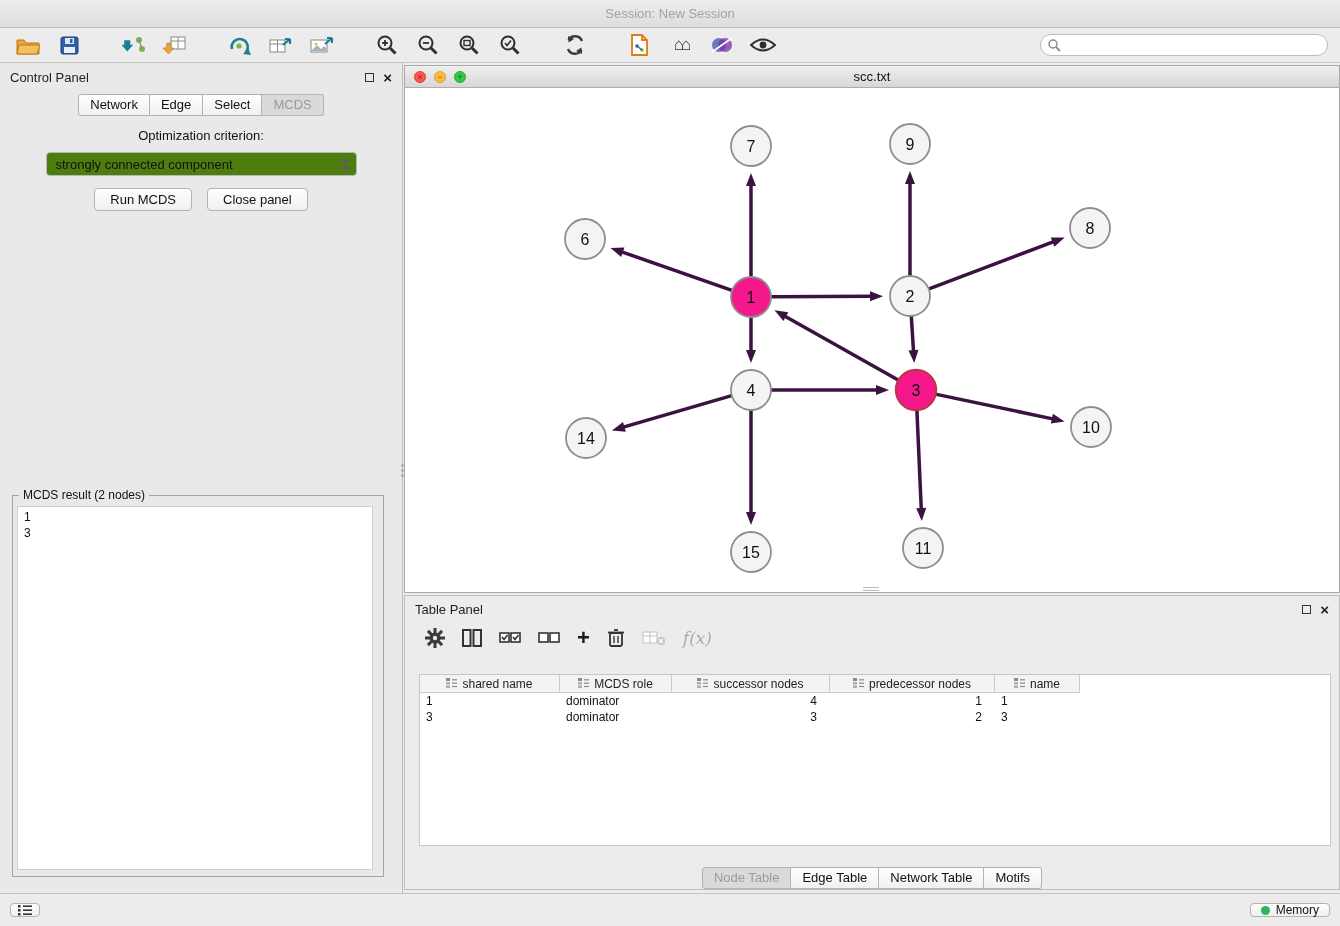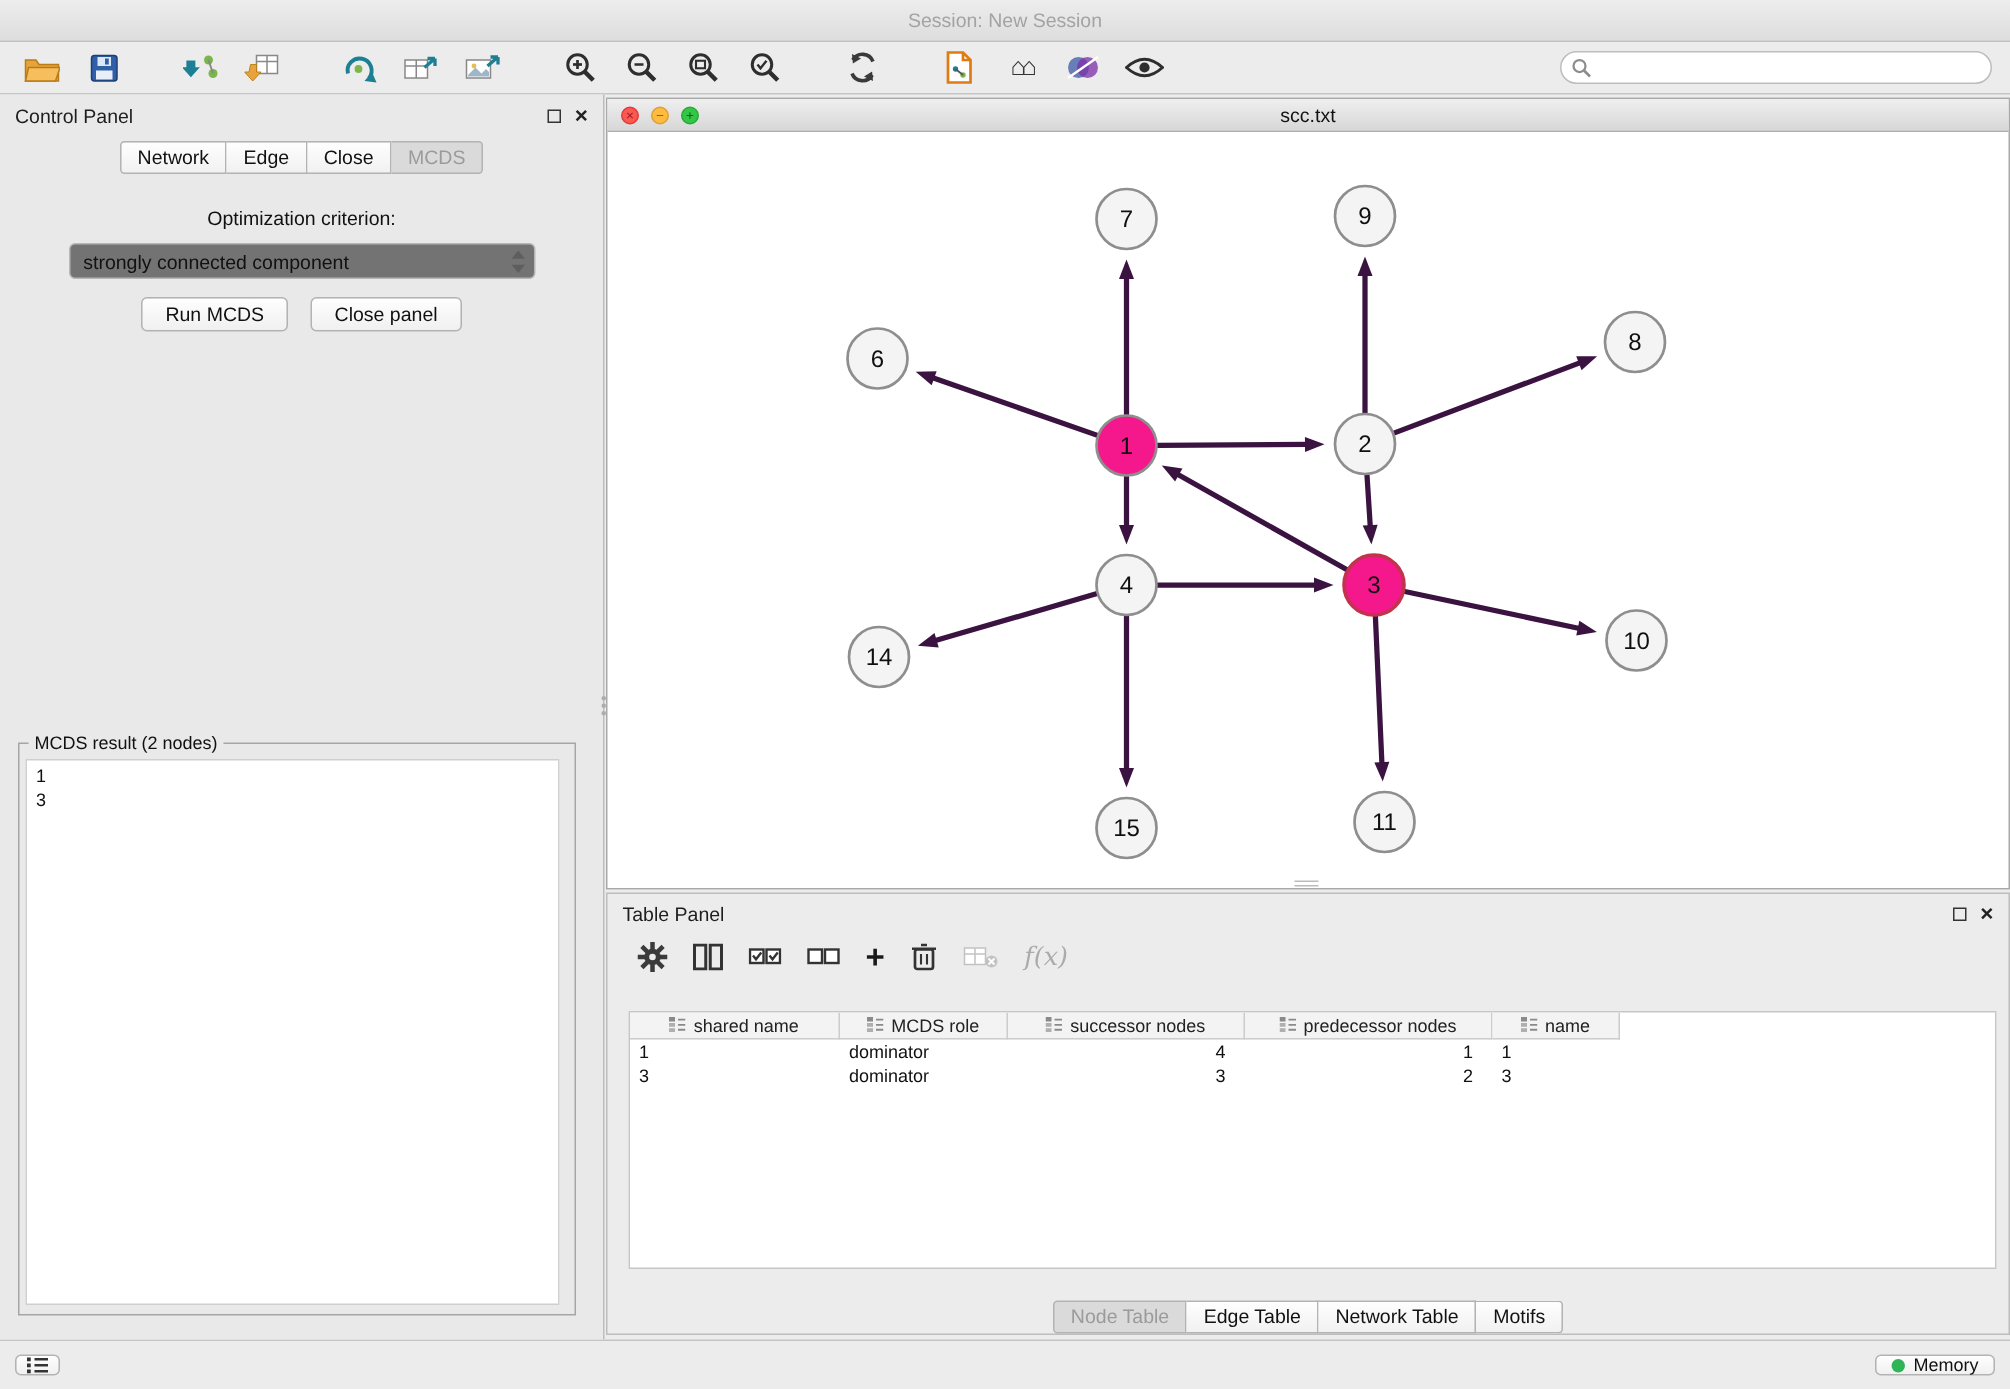--- a/index.html
+++ b/index.html
@@ -31,22 +31,22 @@
   .cp-header { display:flex; align-items:center; padding:7px 10px 4px; font-size:13px; color:#1E1E1E; }
   .hd-btns { margin-left:auto; display:flex; gap:9px; align-items:center; }
   .float-ic { width:9px; height:9px; border:1.5px solid #333; display:inline-block; }
   .close-ic { font-size:15px; font-weight:bold; color:#222; line-height:10px; }
   .cp-tabs { display:flex; justify-content:center; margin-top:5px; }
   .cp-tab, .tp-tab { font-size:13px; padding:2px 11px 3px; background:linear-gradient(#FEFEFE,#F1F1F1);
     border:1px solid #B3B3B3; border-left:none; color:#111; cursor:default; white-space:nowrap; }
   .cp-tab:first-child, .tp-tab:first-child { border-left:1px solid #B3B3B3; border-radius:3px 0 0 3px; }
   .cp-tab:last-child, .tp-tab:last-child { border-radius:0 3px 3px 0; }
   .cp-tab.active, .tp-tab.active { background:#DADADA; color:#9B9B9B; }
-  .cp-opt-label { text-align:center; margin-top:22px; font-size:13px; color:#111; }
-  .cp-select { width:311px; height:24px; margin:9px auto 0; background:#737373; border:1px solid #B7B7B7;
+  .cp-opt-label { text-align:center; margin-top:12px; font-size:13px; color:#111; }
+  .cp-select { width:311px; height:24px; margin:9px auto 0; background:#4d7c0f; border:1px solid #B7B7B7;
     border-radius:4px; display:flex; align-items:center; padding:0 6px 0 9px; font-size:13px; color:#111; }
   .cp-select .stepper { margin-left:auto; display:flex; align-items:center; }
   .cp-buttons { display:flex; justify-content:center; gap:15px; margin-top:12px; }
   .cp-btn { background:linear-gradient(#FEFEFE,#F0F0F0); border:1px solid #B3B3B3; border-radius:4px;
     font-size:13px; padding:3px 15px; color:#111; cursor:default; }
   .result-box { position:absolute; left:12px; top:432px; width:372px; height:382px;
     border:1px solid #A6A6A6; }
   .result-label { position:absolute; top:-8px; left:6px; background:#E9E9E9; padding:0 4px; font-size:12px; color:#111; }
   .result-inner { position:absolute; left:4px; top:10px; right:10px; bottom:6px; background:#FFF;
     border:1px solid #CFCFCF; font-size:12px; line-height:16px; padding:2px 6px; color:#111; overflow:hidden; }
@@ -239,21 +239,21 @@
     <div class="cp-header">
       <span>Control Panel</span>
       <span class="hd-btns">
         <span class="float-ic"></span>
         <span class="close-ic">×</span>
       </span>
     </div>
     <div class="cp-tabs">
         <div class="cp-tab">Network</div>
         <div class="cp-tab">Edge</div>
-        <div class="cp-tab">Close</div>
+        <div class="cp-tab">Select</div>
         <div class="cp-tab active">MCDS</div>
       </div>
     <div class="cp-opt-label">Optimization criterion:</div>
     <div class="cp-select">
       <span>strongly connected component</span>
       <span class="stepper">
         <svg width="9" height="15">
             <polygon points="4.5,0 9,5.5 0,5.5" fill="#5E5E5E"></polygon>
             <polygon points="0,9.5 9,9.5 4.5,15" fill="#5E5E5E"></polygon>
           </svg>

